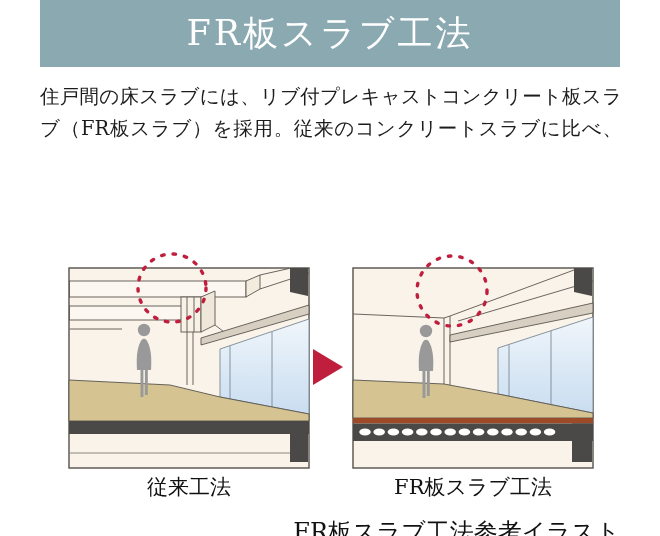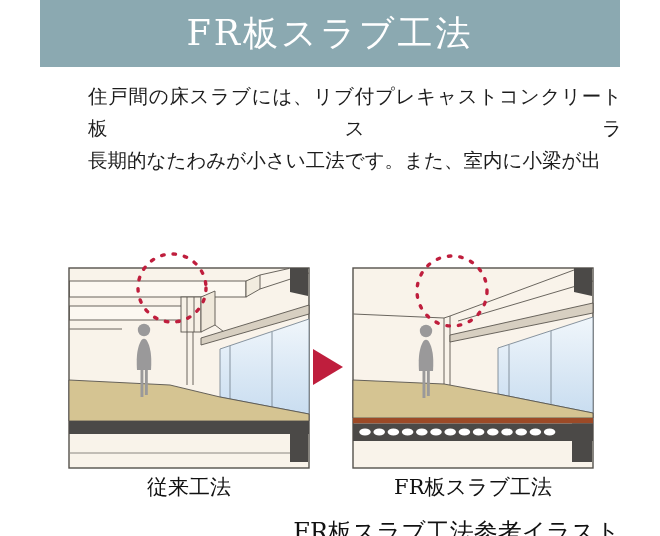--- a/index.html
+++ b/index.html
@@ -6,21 +6,21 @@
   .page{
     position:relative;width:660px;height:536px;background:#ffffff;
     font-family:"DejaVu Serif","Liberation Serif",serif;overflow:hidden;
   }
   .banner{
     position:absolute;left:40px;top:0;width:580px;height:67px;
     background:#8ba9b1;display:flex;align-items:center;justify-content:center;
   }
   .banner-text{color:#ffffff;font-size:35px;letter-spacing:3px;}
   .intro{position:absolute;left:40px;top:81px;width:582px;color:#1c1c1c;}
-  .intro .line{font-size:19.5px;line-height:32px;text-align:justify;margin-left:48px;}
+  .intro .line{font-size:19.5px;line-height:32px;text-align:justify;}
   .intro .line.full{text-align-last:justify;}
   .note{position:absolute;left:42px;top:212px;font-size:16px;color:#1c1c1c;}
   .callout{
     position:absolute;left:473px;top:227px;transform:translateX(-50%);
     font-size:20px;color:#1c1c1c;white-space:nowrap;
   }
   .fig{position:absolute;top:251px;width:242px;height:218px;}
   .fig.left{left:68px;}
   .fig.right{left:352px;}
   .arrow{position:absolute;left:313px;top:349px;width:30px;height:36px;}
@@ -38,21 +38,21 @@
 <body>
 
 <div class="page">
 
   <div class="banner">
     <span class="banner-text">FR板スラブ工法</span>
   </div>
 
   <div class="intro">
     <div class="line full">住戸間の床スラブには、リブ付プレキャストコンクリート板スラ</div>
-    <div class="line">長期的なたわみが小さい工法です。また、室内に小梁が出</div>
+    <div class="line full">ブ（FR板スラブ）を採用。従来のコンクリートスラブに比べ、</div>
   </div>
 
 
 
   <svg class="fig left" viewBox="0 0 242 218">
     <defs>
       <linearGradient id="glassL" x1="0" y1="0" x2="0" y2="1">
         <stop offset="0" stop-color="#f0f6fb"></stop>
           <stop offset="1" stop-color="#c9ddf0"></stop>
       </linearGradient>

